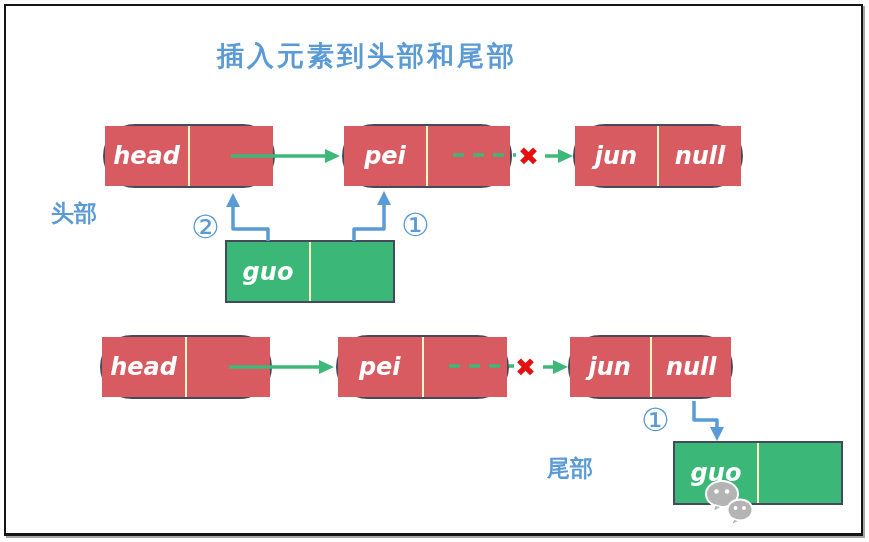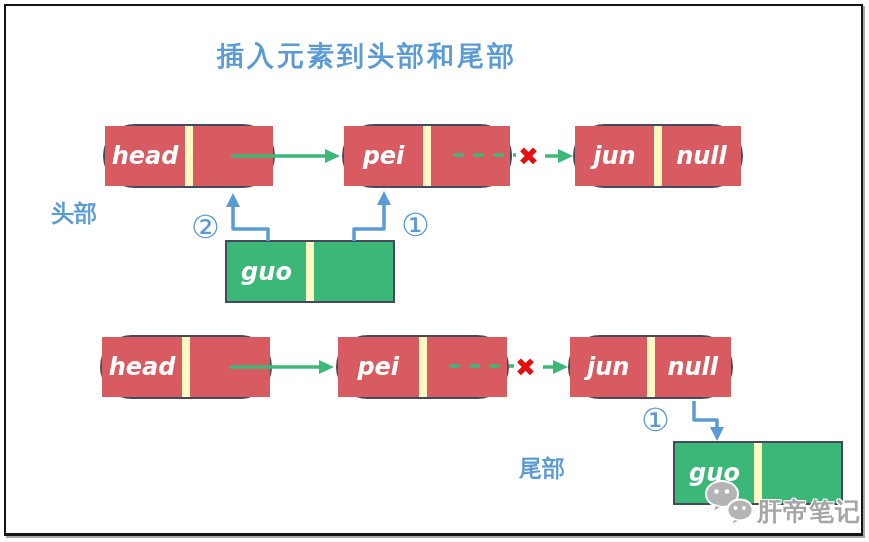--- a/index.html
+++ b/index.html
@@ -21,21 +21,21 @@
   }
   .node{
     position:absolute;display:flex;box-sizing:border-box;
     border:2px solid #444a5a;z-index:1;
   }
   .node .cell{
     flex:1;display:flex;align-items:center;justify-content:center;
     color:#ffffff;font-size:24px;font-weight:bold;font-style:italic;
     box-sizing:border-box;overflow:hidden;
   }
-  .node .cell.ptr{border-left:8px solid #fef9c3;}
+  .node .cell.ptr{border-left:2px solid #fef9c3;}
   .node.red{background:#d85b62;border-radius:32px;}
   .node.red .cell{background:#d85b62;}
   .node.green{background:#6d28d9;}
   .node.green .cell{background:#3bb878;}
   .zh-label{
     position:absolute;color:#5b9bd5;font-size:23px;font-weight:bold;
     font-family:"Liberation Serif","DejaVu Serif",serif;z-index:3;
   }
   .step{
     position:absolute;color:#5b9bd5;font-size:32px;font-weight:normal;
@@ -136,21 +136,21 @@
 
 <div class="node green" style="left:673px;top:441px;width:170px;height:64px;">
   <div class="cell data">
     <span>guo</span>
   </div>
   <div class="cell ptr">
     <span></span>
   </div>
 </div>
 
-<div class="zh-label" style="left:519px;top:453px;">尾部</div>
+<div class="zh-label" style="left:547px;top:453px;">尾部</div>
 
 <div class="step" style="left:641px;top:404px;">①</div>
 
 <div class="cross" style="left:515px;top:355px;">✖</div>
 
 <svg class="connectors" width="869" height="542" viewBox="0 0 869 542">
   <defs>
     <marker id="green-head" markerUnits="userSpaceOnUse" markerWidth="17" markerHeight="16" refX="2" refY="8" orient="auto">
       <path d="M1,1 L16,8 L1,15 Z" fill="#3cb878"></path>
     </marker>
@@ -175,14 +175,13 @@
   <svg width="52" height="50" viewBox="0 0 52 50">
     <ellipse cx="19" cy="16" rx="16" ry="13" fill="#b4b4b4" stroke="#ffffff" stroke-width="2"></ellipse>
     <path d="M12,27 L10,34 L19,29 Z" fill="#b4b4b4" stroke="#ffffff" stroke-width="1.5"></path>
     <circle cx="13.5" cy="13.5" r="2.3" fill="#ffffff"></circle>
     <circle cx="24" cy="13.5" r="2.3" fill="#ffffff"></circle>
     <ellipse cx="37" cy="32" rx="12.5" ry="10.5" fill="#b4b4b4" stroke="#ffffff" stroke-width="2"></ellipse>
     <path d="M31,41 L28,47 L37,43 Z" fill="#b4b4b4" stroke="#ffffff" stroke-width="1.5"></path>
     <circle cx="32.5" cy="30" r="1.9" fill="#ffffff"></circle>
     <circle cx="41" cy="30" r="1.9" fill="#ffffff"></circle>
   </svg>
-  <span class="wm-text">肝帝笔记</span>
 </div>
 
 </body></html>

